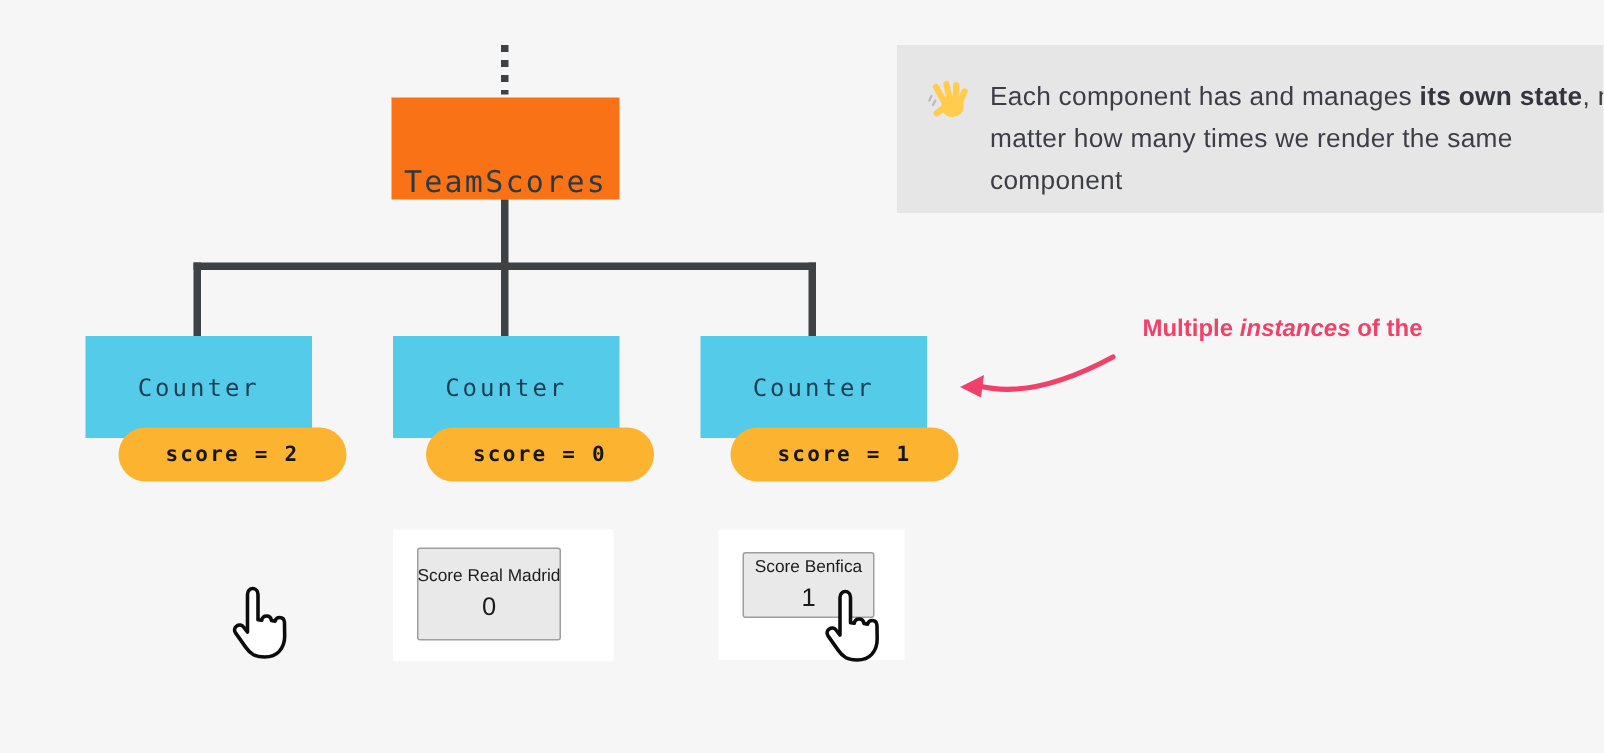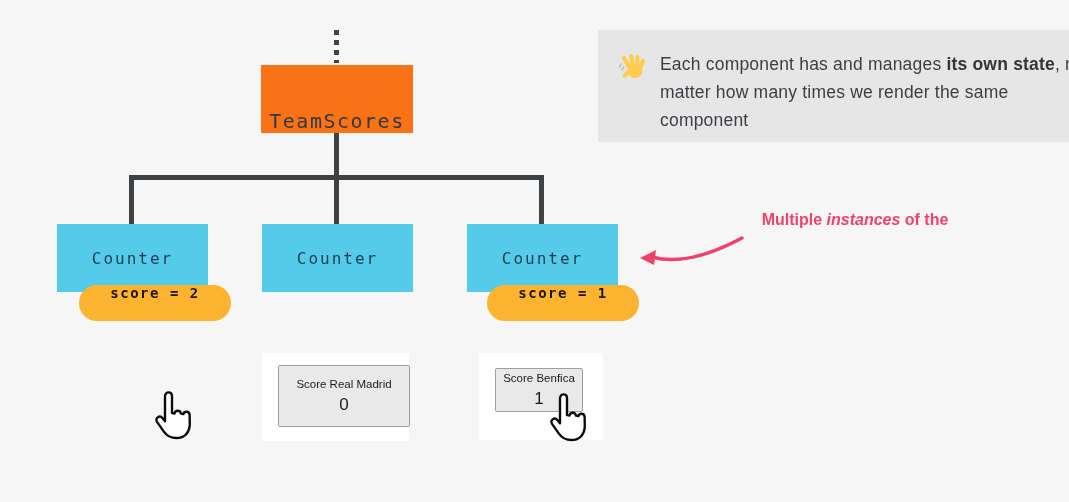--- a/index.html
+++ b/index.html
@@ -30,21 +30,21 @@
   .counter-box {
     top: 224px; width: 151px; height: 68px;
     background: #53cbe9;
     display: flex; align-items: center; justify-content: center;
     font-family: "DejaVu Sans Mono", monospace;
     font-size: 16px; letter-spacing: 2px; color: #1d3d50;
   }
   .state-pill {
     top: 285px; width: 152px; height: 36px;
     background: #fcb330; border-radius: 18px;
-    display: flex; justify-content: center;
+    display: flex; align-items: center; justify-content: center;
     font-family: "DejaVu Sans Mono", monospace;
     font-size: 14px; font-weight: bold; letter-spacing: 1.5px; color: #161616;
   }
 
   
   .note-box {
     left: 598px; top: 30px; width: 508px; height: 112px;
     background: #e6e6e6;
     padding: 20px 12px 0 20px;
     display: flex; gap: 14px;
@@ -105,20 +105,23 @@
   <div class="abs counter-box" style="left:262px;">
     <span>Counter</span>
   </div>
   <div class="abs counter-box" style="left:467px;">
     <span>Counter</span>
   </div>
 
   <div class="abs state-pill" style="left:79px;">
     <span>score = 2</span>
   </div>
+  <div class="abs state-pill" style="left:284px;">
+    <span>score = 0</span>
+  </div>
   <div class="abs state-pill" style="left:487px;">
     <span>score = 1</span>
   </div>
 
   <div class="abs note-box">
     <svg class="note-emoji" viewBox="0 0 28 28" aria-hidden="true">
       <g stroke="#FFCC4D" stroke-width="4.2" stroke-linecap="round" fill="none">
         <line x1="11" y1="15" x2="6" y2="6"></line>
         <line x1="15" y1="14" x2="13" y2="4"></line>
         <line x1="19" y1="14.5" x2="19.5" y2="5"></line>
@@ -138,21 +141,21 @@
     <div><span>Multiple </span><span class="it">instances</span><span> of the</span></div>
   </div>
 
   <svg class="abs" style="left:630px; top:225px;" width="130" height="55" viewBox="0 0 130 55" aria-hidden="true">
     <path d="M112 13 Q 58 42 22 32" fill="none" stroke="#ef426b" stroke-width="3.4" stroke-linecap="round"></path>
     <polygon points="10,33 26,25 24,40" fill="#ef426b"></polygon>
   </svg>
 
 
   <div class="abs ui-card" style="left:262px; top:353px; width:147px; height:88px;">
-    <button class="abs score-button" style="left:16px; top:12px; width:132px; height:62px;">
+    <button class="abs score-button" style="left:16px; top:12px; width:96px; height:62px;">
       <span class="btn-label">Score Real Madrid</span>
       <span class="btn-value">0</span>
     </button>
   </div>
 
   <div class="abs ui-card" style="left:479px; top:353px; width:124px; height:87px;">
     <button class="abs score-button" style="left:16px; top:15px; width:88px; height:44px;">
       <span class="btn-label">Score Benfica</span>
       <span class="btn-value">1</span>
     </button>

